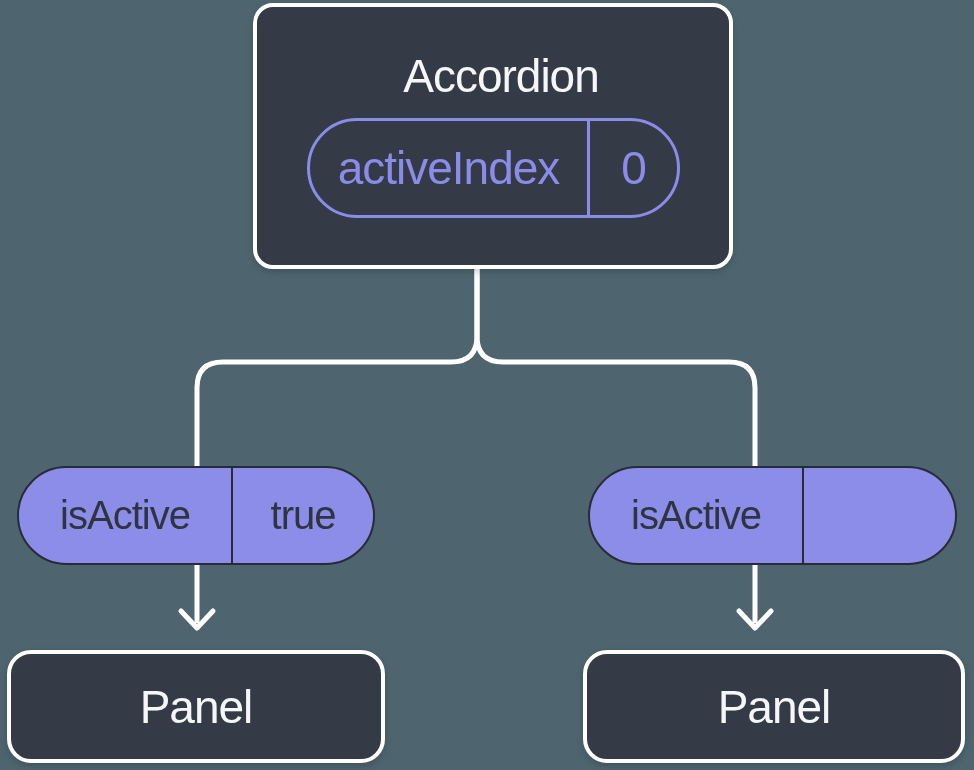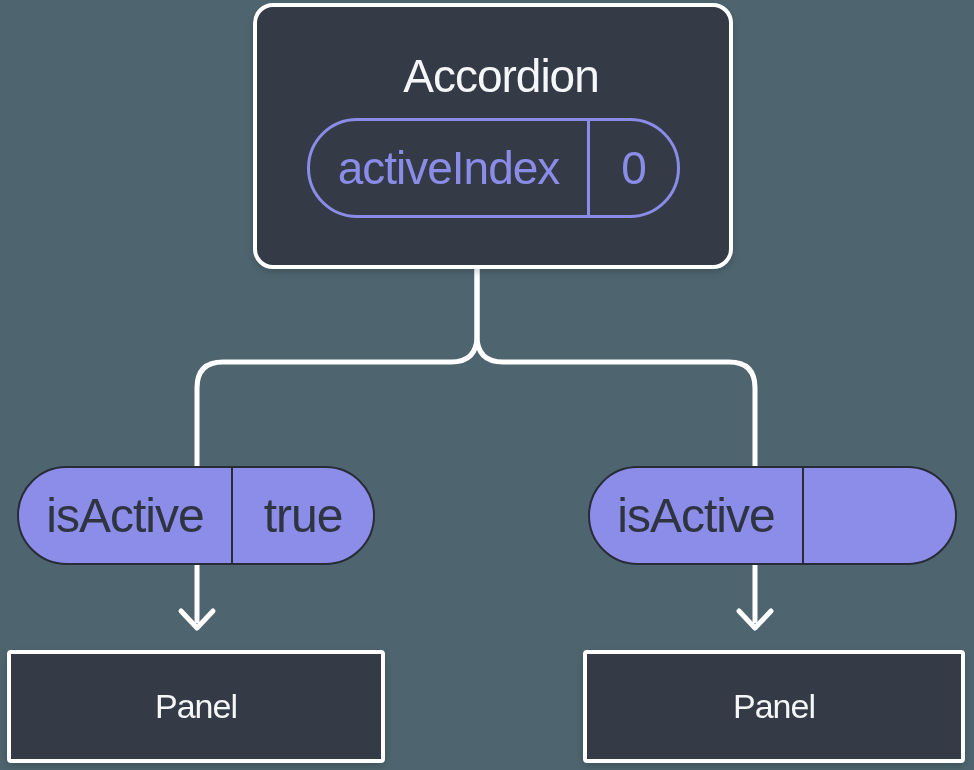--- a/index.html
+++ b/index.html
@@ -87,41 +87,41 @@
   .prop-pill{
     position:absolute;
     box-sizing:border-box;
     height:99px;
     background:var(--pill-fill);
     border:2.5px solid var(--pill-border);
     border-radius:50px;
     display:flex;
     align-items:stretch;
     color:var(--pill-text);
-    font-size:48px;
+    font-size:40px;
     letter-spacing:-1px;
     z-index:2;
   }
   .prop-pill .seg-key{
     flex:0 0 212px;
     display:flex;align-items:center;justify-content:center;
     border-right:2.5px solid var(--pill-border);
   }
   .prop-pill .seg-val{
     flex:1 1 auto;
     display:flex;align-items:center;justify-content:center;
   }
   .prop-pill-left{left:17px;top:466px;width:358px;}
   .prop-pill-right{left:588px;top:466px;width:369px;}
   .panel{
     display:flex;align-items:center;justify-content:center;
     color:var(--node-text);
-    font-size:34px;
+    font-size:46px;
     letter-spacing:-1px;
-    border-radius:4px;
+    border-radius:24px;
   }
   .panel-left{left:7px;top:650px;width:378px;height:113px;}
   .panel-right{left:583px;top:650px;width:382px;height:113px;}
 </style>
 </head>
 <body>
 
 <div class="canvas">
 
   <svg class="connectors" viewBox="0 0 974 770" xmlns="http://www.w3.org/2000/svg">

